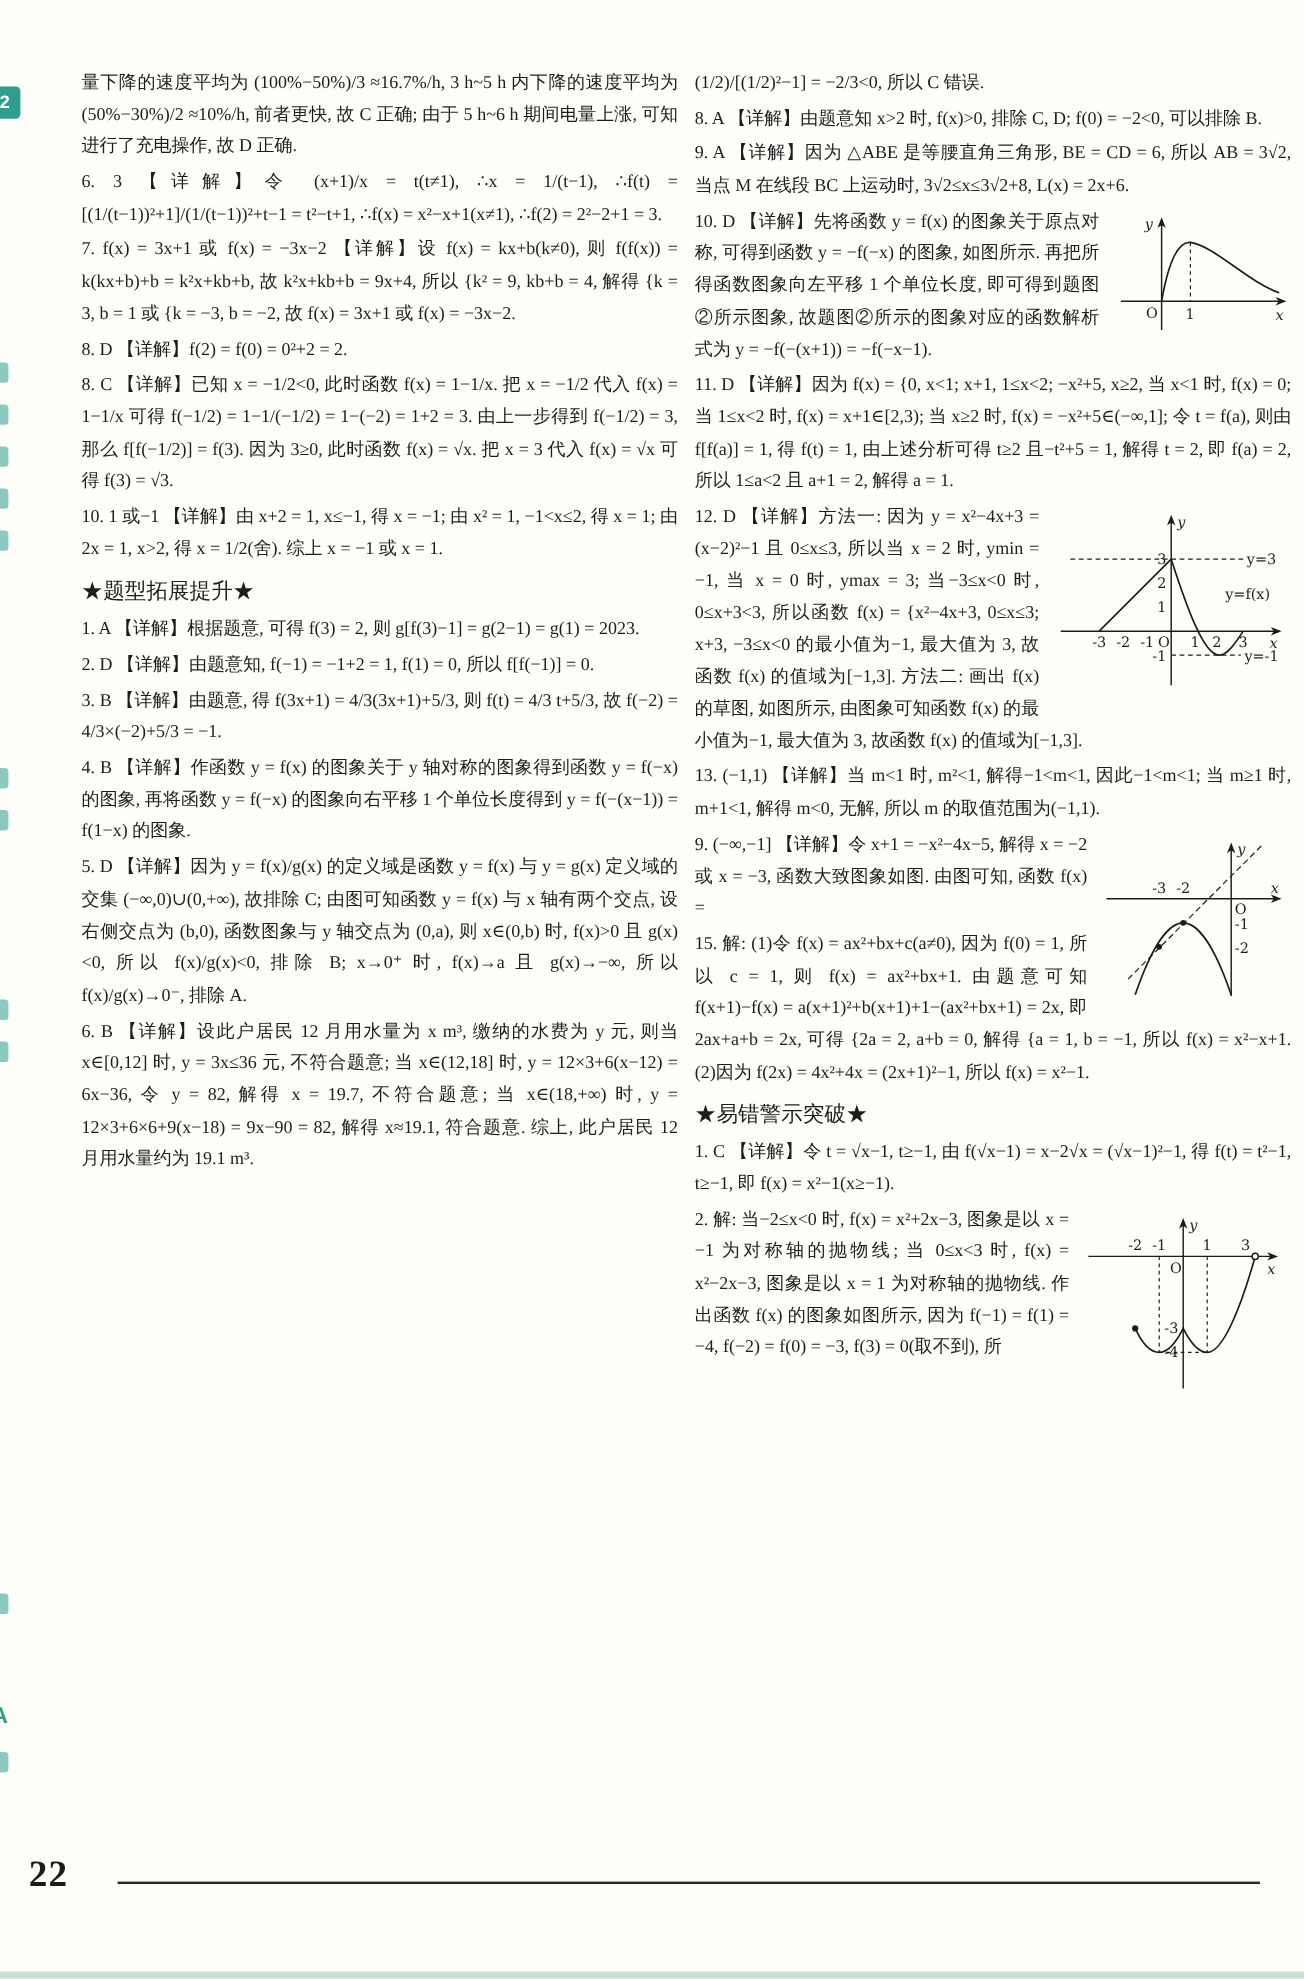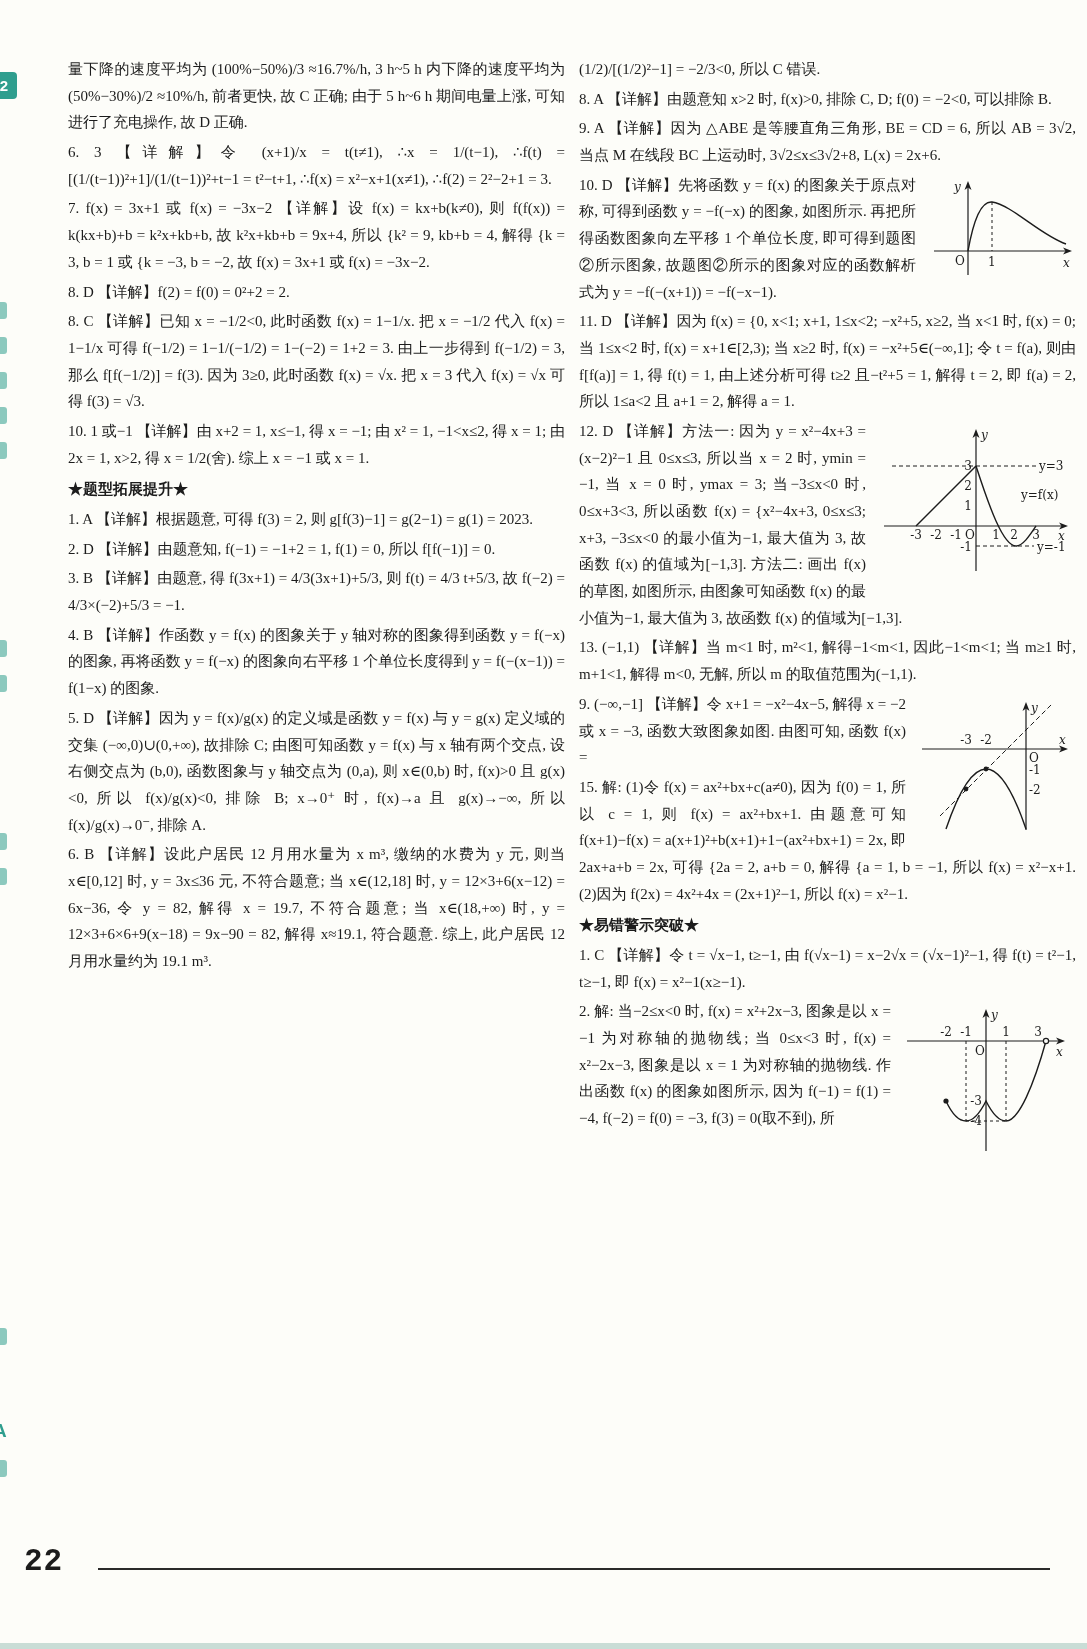--- a/index.html
+++ b/index.html
@@ -6,29 +6,29 @@
   html,body { background:#e9e9e6; }
   .page {
     position:relative; width:1087px; height:1649px; margin:0 auto;
     background:#fdfdf9; overflow:hidden;
     font-family:"Liberation Serif","DejaVu Serif",serif; color:#1c1c1c;
   }
   .content { position:absolute; left:40px; top:56px; width:1008px; display:flex; gap:14px;margin-left:28px; }
   .col { flex:1; min-width:0; font-size:15px; line-height:1.78; text-align:justify; }
   .item { margin-bottom:3px; }
   .lead { font-weight:normal; }
-  .section-header { font-weight:bold; font-size:15px; margin:5px 0 3px 0; text-align:left; }
+  .section-header { font-weight:normal; font-size:18px; margin:5px 0 3px 0; text-align:left; }
   .graph { float:right; margin:3px 0 4px 10px; background:#fdfdf9; }
   .graph svg { display:block; }
   .graph text { font-size:12px; fill:#1c1c1c; font-family:"DejaVu Serif",serif; }
   .graph text.ax { font-style:italic; }
   .graph .stroke { stroke:#1c1c1c; fill:none; }
   
   .page-number { position:absolute; left:24px; top:1544px; font-size:31px; font-weight:bold;
-                 font-family:Liberation Mono, monospace; letter-spacing:1px; }
+                 font-family:Liberation Serif, serif; letter-spacing:1px; }
   .footer-rule { position:absolute; left:98px; top:1568px; width:952px; height:2px; background:#2a2a2a; }
   .bottom-strip { position:absolute; left:0; bottom:0; width:100%; height:6px; background:#c9ddd6; }
   
   .spine-tab { position:absolute; left:-9px; top:72px; width:26px; height:27px; background:#2f9e8e;
                color:#fff; font-weight:bold; font-size:15px; line-height:27px; text-align:center;
                border-radius:4px; font-family:"Liberation Sans",sans-serif; }
   .spine-letter { position:absolute; left:-7px; top:1420px; color:#2f9e8e; font-weight:bold;
                   font-size:19px; font-family:"Liberation Sans",sans-serif; }
   .spine-mark { position:absolute; left:0; width:7px; height:17px; background:#2f9e8e;
                 opacity:.55; border-radius:0 3px 3px 0; }

